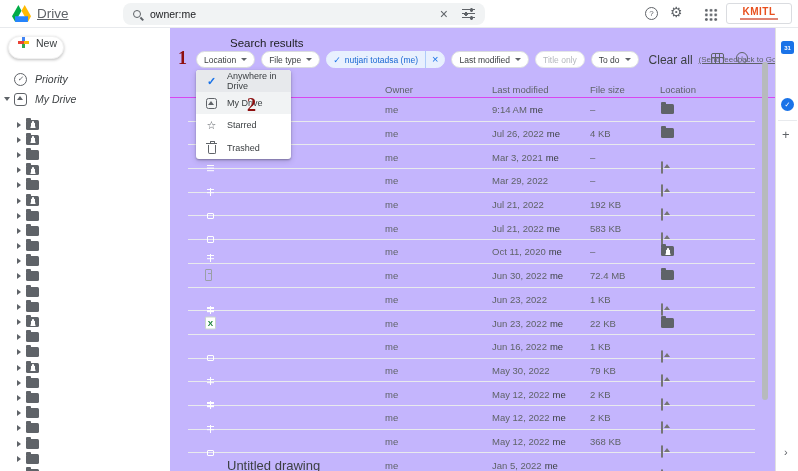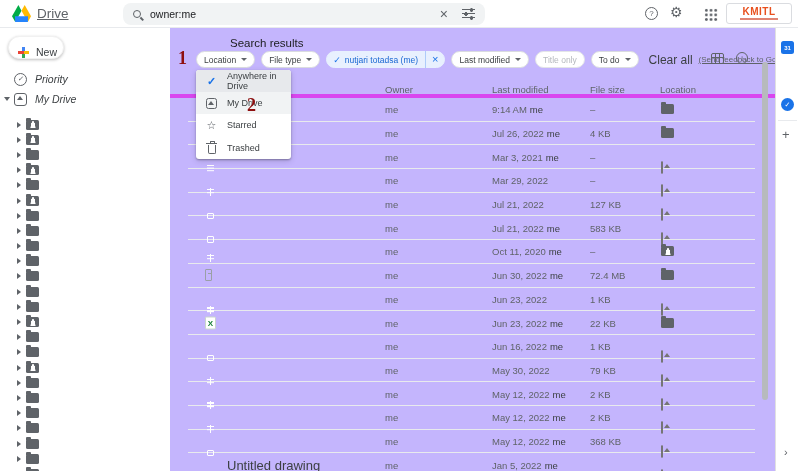--- a/index.html
+++ b/index.html
@@ -34,21 +34,21 @@
         background-image:radial-gradient(circle,#5f6368 1.2px,transparent 1.45px);
         background-size:4.7px 4.6px;background-position:0 0;}
   .orgbox{position:absolute;left:726px;top:3px;width:66px;height:21px;border:1px solid #dadce0;
           border-radius:3px;background:#fff;display:flex;flex-direction:column;align-items:center;justify-content:center;}
   .orgname{font-size:10px;font-weight:bold;color:#e8501e;letter-spacing:.5px;line-height:1;}
   .orgsub{width:38px;height:2px;background:#d25038;margin-top:1.5px;opacity:.7;}
 
   
   .sidebar{position:absolute;left:0;top:28px;width:170px;height:443px;background:#fff;overflow:hidden;}
   .newbtn{position:absolute;left:8px;top:8px;width:56px;height:23px;background:#fff;border:1px solid #f1f1f1;
-          border-radius:12px;box-shadow:0 1px 3px rgba(0,0,0,.25);display:flex;align-items:flex-end;
+          border-radius:12px;box-shadow:0 1px 3px rgba(0,0,0,.25);display:flex;align-items:flex-start;
           padding:0 9px;gap:7px;}
   .gplus{position:relative;width:11px;height:11px;flex:0 0 auto;}
   .gplus::before{content:'';position:absolute;left:4.2px;top:0;width:2.6px;height:11px;
         background:linear-gradient(180deg,#4285f4 0 50%,#34a853 50% 100%);}
   .gplus::after{content:'';position:absolute;top:4.2px;left:0;width:11px;height:2.6px;
         background:linear-gradient(90deg,#ea4335 0 50%,#fbbc04 50% 100%);}
   .newlbl{font-size:10.5px;color:#3c4043;}
   .navrow{position:absolute;left:0;width:170px;height:18px;display:flex;align-items:center;font-style:italic;}
   .nav-ic-priority{width:13px;height:13px;border:1.4px solid #5f6368;border-radius:50%;margin-left:14px;
           display:flex;align-items:center;justify-content:center;font-size:7px;color:#5f6368;}
@@ -86,21 +86,21 @@
   .clear-all{font-size:12px;color:#3c4043;margin-left:4px;white-space:nowrap;}
   .feedback{font-size:8px;color:#5f6368;text-decoration:underline;white-space:nowrap;}
   .gridview{position:absolute;left:541px;top:25px;width:13px;height:11px;border:1.2px solid #5f6368;
      border-radius:2px;background-image:linear-gradient(#5f6368,#5f6368),linear-gradient(#5f6368,#5f6368),
      linear-gradient(#5f6368,#5f6368);background-size:100% 1.1px,1.1px 100%,1.1px 100%;
      background-position:0 3.2px,3.4px 0,6.9px 0;background-repeat:no-repeat;}
   .infoic{position:absolute;left:566px;top:24px;width:12px;height:12px;border:1.2px solid #5f6368;
      border-radius:50%;display:flex;align-items:center;justify-content:center;font-size:7.5px;color:#5f6368;}
 
   
-  .thead{position:absolute;left:0;top:52px;width:605px;height:18px;border-bottom:4px solid #d946ef;}
+  .thead{position:absolute;left:0;top:52px;width:605px;height:18px;border-bottom:1px solid #d946ef;}
   .thead span{position:absolute;top:4px;font-size:9.5px;color:#5f6368;}
   .col-owner{left:215px;} .col-mod{left:322px;} .col-size{left:420px;} .col-loc{left:490px;}
   .rows{position:absolute;left:0;top:70px;width:605px;}
   .row{position:relative;height:23.7px;margin:0 20px 0 18px;border-bottom:1px solid #e8eaed;}
   .cell{position:absolute;top:50%;transform:translateY(-50%);font-size:9.5px;color:#5f6368;white-space:nowrap;}
   .c-ic{left:17px;} .c-name{left:39px;color:#3c4043;font-size:13px;}
   .c-owner{left:197px;} .c-mod{left:304px;} .c-size{left:402px;} .c-loc{left:473px;}
   .modby{color:#3c4043;margin-left:3px;}
   .locdrive{width:11px;height:11px;border:1.2px solid #757575;border-radius:2.5px;position:relative;}
   .locdrive::before{content:'';position:absolute;left:1.6px;top:2.2px;border-left:3px solid transparent;
@@ -363,21 +363,21 @@
       <div class="row">
         <span class="cell c-ic fold"></span>
         <span class="cell c-name"></span>
         <span class="cell c-owner">me</span>
         <span class="cell c-mod">Jul 26, 2022<span class="modby">me</span></span>
         <span class="cell c-size">4 KB</span>
         <span class="cell c-loc fold"></span>
       </div>
       <div class="row"><span class="cell c-ic fdocs"></span><span class="cell c-name"></span><span class="cell c-owner">me</span><span class="cell c-mod">Mar 3, 2021<span class="modby">me</span></span><span class="cell c-size">–</span><span class="cell c-loc locdrive"></span></div>
       <div class="row"><span class="cell c-ic fsheets"></span><span class="cell c-name"></span><span class="cell c-owner">me</span><span class="cell c-mod">Mar 29, 2022</span><span class="cell c-size">–</span><span class="cell c-loc locdrive"></span></div>
-      <div class="row"><span class="cell c-ic fslides"></span><span class="cell c-name"></span><span class="cell c-owner">me</span><span class="cell c-mod">Jul 21, 2022</span><span class="cell c-size">127 KB</span><span class="cell c-loc locdrive"></span></div>
+      <div class="row"><span class="cell c-ic fslides"></span><span class="cell c-name"></span><span class="cell c-owner">me</span><span class="cell c-mod">Jul 21, 2022</span><span class="cell c-size">192 KB</span><span class="cell c-loc locdrive"></span></div>
       <div class="row"><span class="cell c-ic fslides"></span><span class="cell c-name"></span><span class="cell c-owner">me</span><span class="cell c-mod">Jul 21, 2022<span class="modby">me</span></span><span class="cell c-size">583 KB</span><span class="cell c-loc locdrive"></span></div>
       <div class="row"><span class="cell c-ic fsheets"></span><span class="cell c-name"></span><span class="cell c-owner">me</span><span class="cell c-mod">Oct 11, 2020<span class="modby">me</span></span><span class="cell c-size">–</span><span class="cell c-loc fold shared"></span></div>
       <div class="row">
         <span class="cell c-ic ffile"></span>
         <span class="cell c-name"></span>
         <span class="cell c-owner">me</span>
         <span class="cell c-mod">Jun 30, 2022<span class="modby">me</span></span>
         <span class="cell c-size">72.4 MB</span>
         <span class="cell c-loc fold"></span>
       </div>

